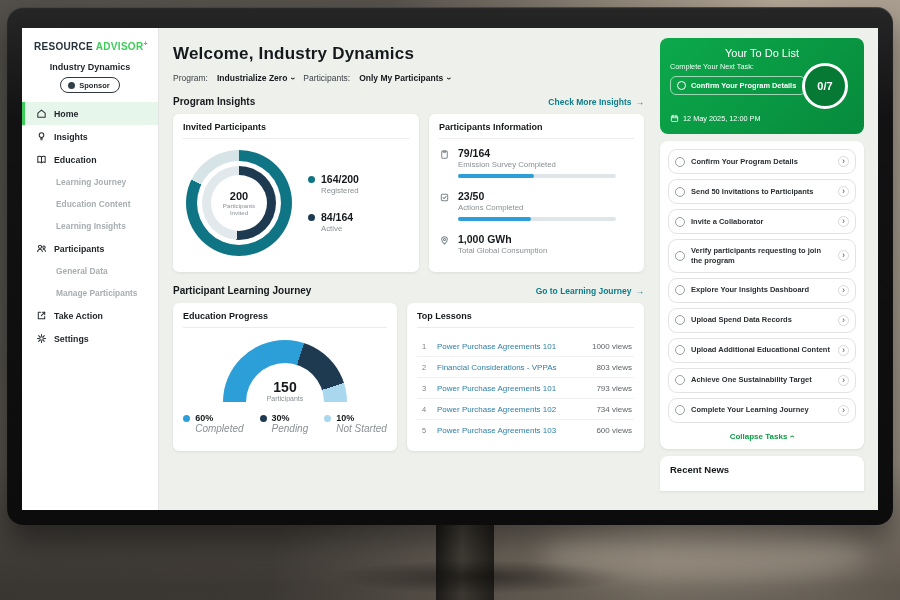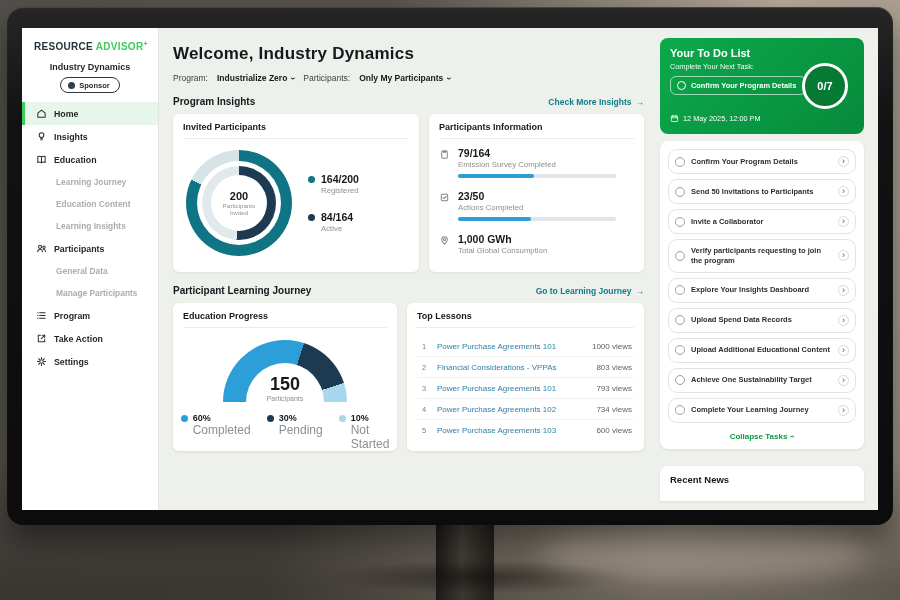--- a/index.html
+++ b/index.html
@@ -87,59 +87,59 @@
   .pbar-fill{height:100%;border-radius:2px;background:#2d9fd8;}
   .w48{width:48%;}.w46{width:46%;}
 
   
   .edu-body{display:flex;flex-direction:column;align-items:center;}
   .gauge-wrap{position:relative;width:124px;height:62px;margin-top:4px;overflow:hidden;}
   .gauge-circle{position:absolute;left:0;top:0;width:124px;height:124px;border-radius:50%;
     background:conic-gradient(from 270deg,#2d9fd8 0 108deg,#1e3a50 108deg 162deg,#a9d7ee 162deg 180deg,rgba(255,255,255,0) 180deg);}
   .gauge-hole{position:absolute;left:23px;top:23px;width:78px;height:78px;border-radius:50%;background:#fff;}
   .gauge-center{position:absolute;left:0;right:0;bottom:0;text-align:center;}
-  .gauge-num{font-size:18px;font-weight:bold;color:#15191c;line-height:1.1;}
+  .gauge-num{font-size:14px;font-weight:bold;color:#15191c;line-height:1.1;}
   .gauge-sub{font-size:7px;color:#8a9094;}
   .gauge-legend{display:flex;gap:16px;margin-top:11px;}
   .gl-item{display:flex;gap:5px;}
   .gl-dot{width:7px;height:7px;border-radius:50%;margin-top:2px;flex-shrink:0;}
   .gl-value{font-size:9px;font-weight:bold;color:#15191c;}
-  .gl-label{font-size:12px;color:#8a9094;}
+  .gl-label{font-size:10px;color:#8a9094;font-style:italic;}
 
   
   .lesson-row{display:flex;align-items:center;gap:8px;padding:5.5px 2px;border-bottom:1px solid #f1f1f1;}
   .lesson-row:last-child{border-bottom:none;}
   .lesson-rank{font-size:7.5px;color:#7c8488;width:10px;text-align:center;flex-shrink:0;}
   .lesson-title{font-size:8px;font-weight:normal;color:#2f7fa6;flex:1;cursor:pointer;}
   .lesson-views{font-size:8px;color:#5d6468;}
 
   
   .right{width:222px;flex-shrink:0;padding:10px 14px 0 4px;}
   .todo-green{position:relative;background:linear-gradient(135deg,#0ca94b,#078a3c);border-radius:8px;
     padding:9px 10px;color:#fff;height:96px;}
-  .todo-title{font-size:11px;font-weight:bold;}
+  .todo-title{font-size:11px;font-weight:normal;text-align:center;}
   .todo-sub{font-size:7.3px;margin-top:3px;opacity:.95;}
   .todo-next{display:flex;align-items:center;gap:5px;border:1px solid rgba(255,255,255,0.6);border-radius:6px;
     padding:4px 6px;margin-top:5px;width:136px;font-size:7.4px;font-weight:bold;cursor:pointer;}
   .todo-check{width:9px;height:9px;border:1.3px solid #fff;border-radius:50%;flex-shrink:0;}
   .todo-date{display:flex;align-items:center;gap:4px;font-size:7.3px;margin-top:19px;}
   .cal-icon{width:9px;height:9px;}
   .cal-icon path,.cal-icon rect{stroke:#fff;fill:none;stroke-width:1.1;stroke-linecap:round;}
   .todo-ring{position:absolute;right:16px;top:25px;width:46px;height:46px;border-radius:50%;
     border:3.5px solid #fff;background:#067a35;display:grid;place-items:center;font-size:11px;font-weight:bold;}
   .todo-list{background:#fff;border-radius:8px;margin-top:7px;padding:8px 8px 5px;box-shadow:0 1px 3px rgba(0,0,0,0.08);}
   .task-row{display:flex;align-items:center;gap:6px;border:1px solid #e3e3e3;border-radius:9px;
     padding:6px 6px;margin-bottom:5px;cursor:pointer;}
   .task-check{width:10px;height:10px;border:1.2px solid #9aa0a3;border-radius:50%;flex-shrink:0;}
   .task-label{flex:1;font-size:7.5px;font-weight:600;color:#2a2f33;line-height:1.3;}
   .task-chevron{width:11px;height:11px;border:1px solid #d9d9d9;border-radius:50%;color:#4a4f53;
     font-size:9px;line-height:9px;display:grid;place-items:center;flex-shrink:0;}
   .collapse-link{display:flex;justify-content:center;align-items:flex-end;gap:4px;color:#0a9b44;
     font-size:8px;font-weight:bold;padding:4px 0 3px;cursor:pointer;}
-  .recent-news{background:#fff;border-radius:8px 8px 0 0;margin-top:17px;padding:8px 10px 16px;
+  .recent-news{background:#fff;border-radius:8px 8px 0 0;margin-top:7px;padding:8px 10px 16px;
     font-size:9.5px;font-weight:bold;color:#15191c;box-shadow:0 1px 3px rgba(0,0,0,0.08);}
 </style>
 </head>
 <body>
 
 <div class="scene">
   <div class="stand"></div>
   <div class="stand-shadow"></div>
   <div class="scene-bottom-shade"></div>
   <div class="desk-light"></div>
@@ -195,27 +195,20 @@
                 <circle cx="8.7" cy="4.6" r="1.3"></circle>
                 <path d="M7.9 6.9c1.5 0 2.3.9 2.5 2.3"></path>
               </svg>
             <span>Participants</span>
           </div>
           <div class="nav-item sub">
             <span>General Data</span>
           </div>
           <div class="nav-item sub">
             <span>Manage Participants</span>
-          </div>
-          <div class="nav-item">
-            <svg class="nav-icon" viewBox="0 0 12 12">
-                <path d="M4 3h6M4 6h6M4 9h6"></path>
-                <path d="M1.8 3h.4M1.8 6h.4M1.8 9h.4"></path>
-              </svg>
-            <span>Program</span>
           </div>
           <div class="nav-item">
             <svg class="nav-icon" viewBox="0 0 12 12">
                 <path d="M5 2.5H2.5v7h7V7"></path>
                 <path d="M6.8 2.5H9.5V5.2"></path>
                 <path d="M9.5 2.5 5.8 6.2"></path>
               </svg>
             <span>Take Action</span>
           </div>
           <div class="nav-item">

